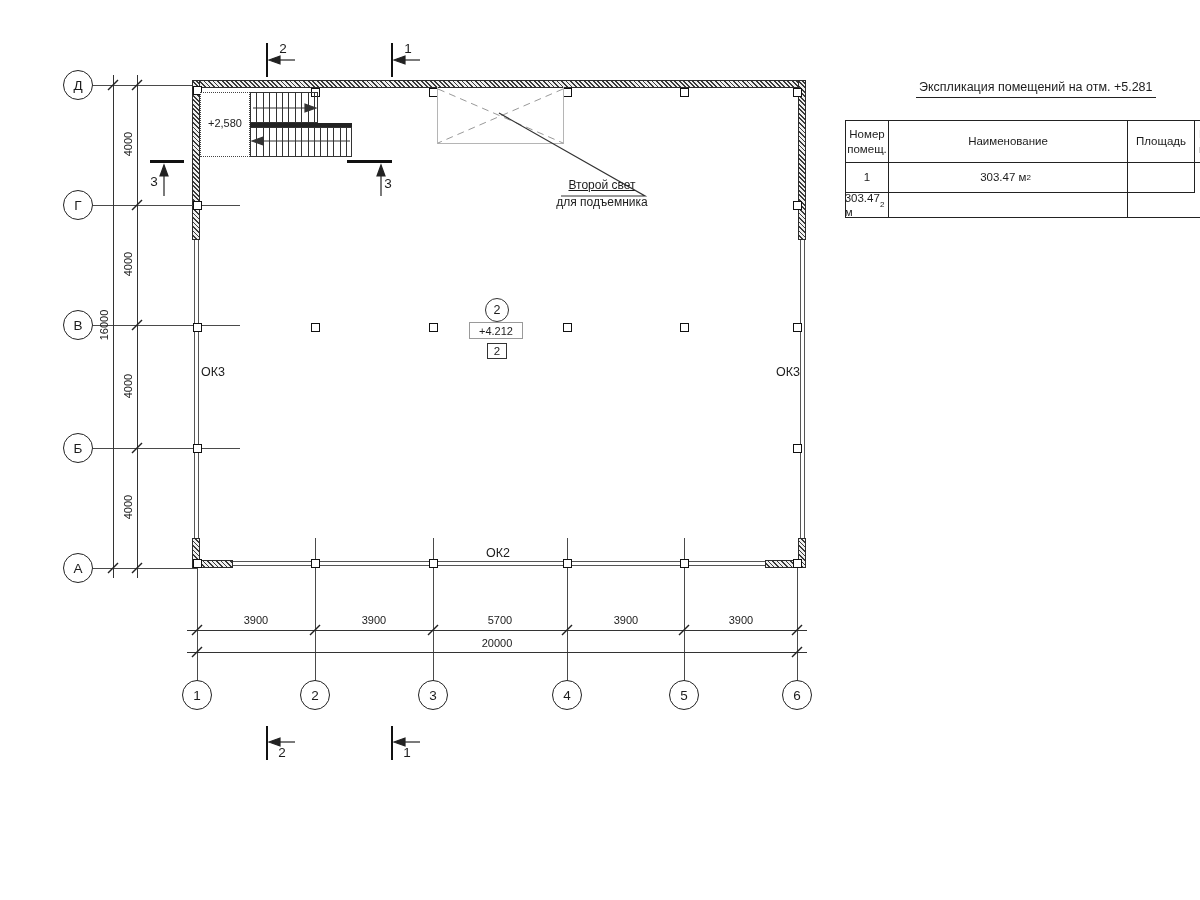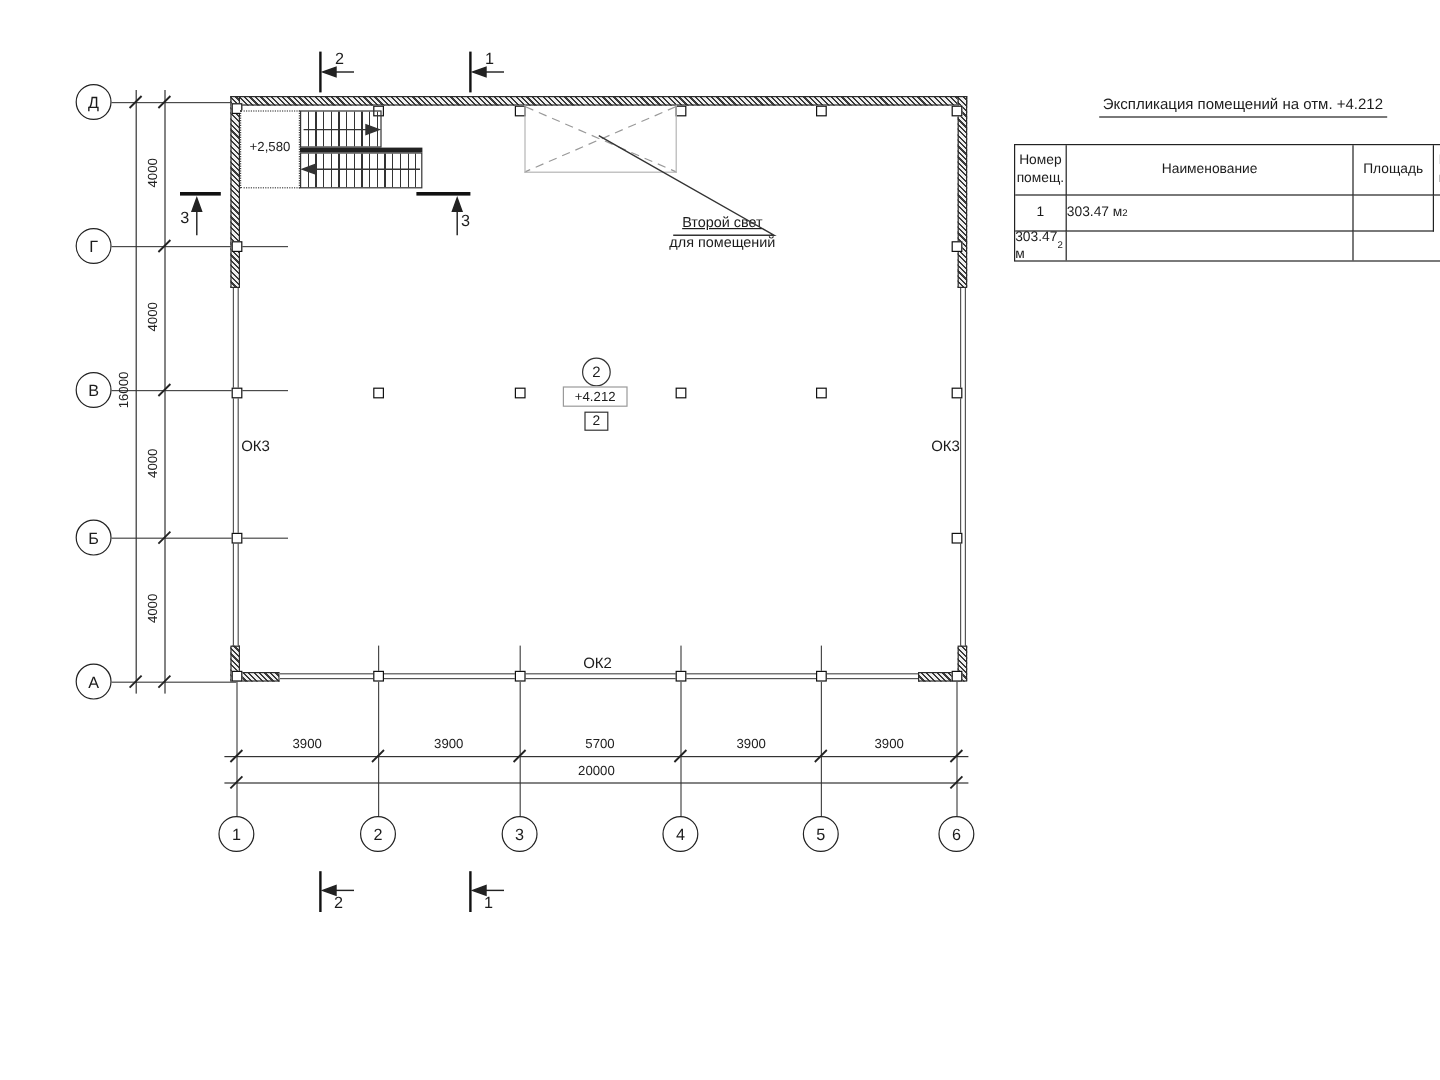--- a/index.html
+++ b/index.html
@@ -38,21 +38,21 @@
   .zonebox{border:1.5px solid #333;background:#fff;display:flex;align-items:center;justify-content:center;font-size:11.5px;}
   
   .extable{position:absolute;left:845px;top:120px;display:grid;
            grid-template-columns:43px 239px 67px 70px;grid-template-rows:42px 30px 24px;
            border:1.6px solid #222;background:#fff;}
   .cell{border-right:1px solid #222;border-bottom:1px solid #222;display:flex;flex-direction:column;
         align-items:center;justify-content:center;font-size:11.5px;line-height:1.25;}
   .cell.last-row{border-bottom:none;}
   .cell.name{flex-direction:row;justify-content:flex-start;padding-left:6px;}
   .cell.num{flex-direction:row;}
-  .cell.right{flex-direction:row;justify-content:flex-start;padding-right:5px;}
+  .cell.right{flex-direction:row;justify-content:center;padding-right:5px;}
   .cell.cut{align-items:flex-start;padding-left:4px;}
   sup{font-size:8px;line-height:0;}
   .title{position:absolute;left:916px;top:80px;font-size:12.5px;border-bottom:1.2px solid #222;
          padding:0 3px 3px 3px;white-space:nowrap;}
   .callout{font-size:12px;text-align:center;white-space:nowrap;}
   svg{position:absolute;left:0;top:0;}
 </style>
 </head>
 <body>
 
@@ -161,21 +161,21 @@
   <div class="abs sq" style="left:792.5px;top:558.5px;"></div>
 
   <div class="abs landing" style="left:200px;top:92px;width:50px;height:65px;"></div>
   <div class="abs dimtext" style="left:202px;top:117px;width:46px;">+2,580</div>
   <div class="abs flight" style="left:250px;top:92px;width:68px;height:31px;"></div>
   <div class="abs" style="left:250px;top:123px;width:102px;height:4px;background:#222;"></div>
   <div class="abs flight" style="left:250px;top:127px;width:102px;height:30px;"></div>
 
   <div class="abs" style="left:437px;top:87px;width:127px;height:57px;border-left:1px solid #b5b5b5;border-right:1px solid #b5b5b5;border-bottom:1px solid #b5b5b5;"></div>
   <div class="abs callout" style="left:556px;top:178px;width:92px;text-decoration:underline;">Второй свет</div>
-  <div class="abs callout" style="left:547px;top:195px;width:110px;">для помещений</div>
+  <div class="abs callout" style="left:547px;top:195px;width:110px;">для подъемника</div>
 
   <div class="abs lbl" style="left:201px;top:365px;">ОК3</div>
   <div class="abs lbl" style="left:776px;top:365px;">ОК3</div>
   <div class="abs lbl" style="left:486px;top:546px;">ОК2</div>
 
   <div class="abs roomtag" style="left:485px;top:298px;">
       <span>2</span>
     </div>
   <div class="abs levelbox" style="left:469px;top:322px;width:54px;height:17px;">
       <span>+4.212</span>
@@ -240,21 +240,21 @@
       <line x1="132" y1="90" x2="142" y2="80"></line>
       <line x1="132" y1="210" x2="142" y2="200"></line>
       <line x1="132" y1="330" x2="142" y2="320"></line>
       <line x1="132" y1="453" x2="142" y2="443"></line>
       <line x1="132" y1="573" x2="142" y2="563"></line>
       <line x1="108" y1="90" x2="118" y2="80"></line>
       <line x1="108" y1="573" x2="118" y2="563"></line>
     </g>
   </svg>
 
-  <div class="title">Экспликация помещений на отм. +4.212</div>
+  <div class="title">Экспликация помещений на отм. +5.281</div>
   <div class="extable">
     <div class="cell">
       <span>Номер</span>
       <span>помещ.</span>
     </div>
     <div class="cell">
         <span>Наименование</span>
       </div>
     <div class="cell">
         <span>Площадь</span>

